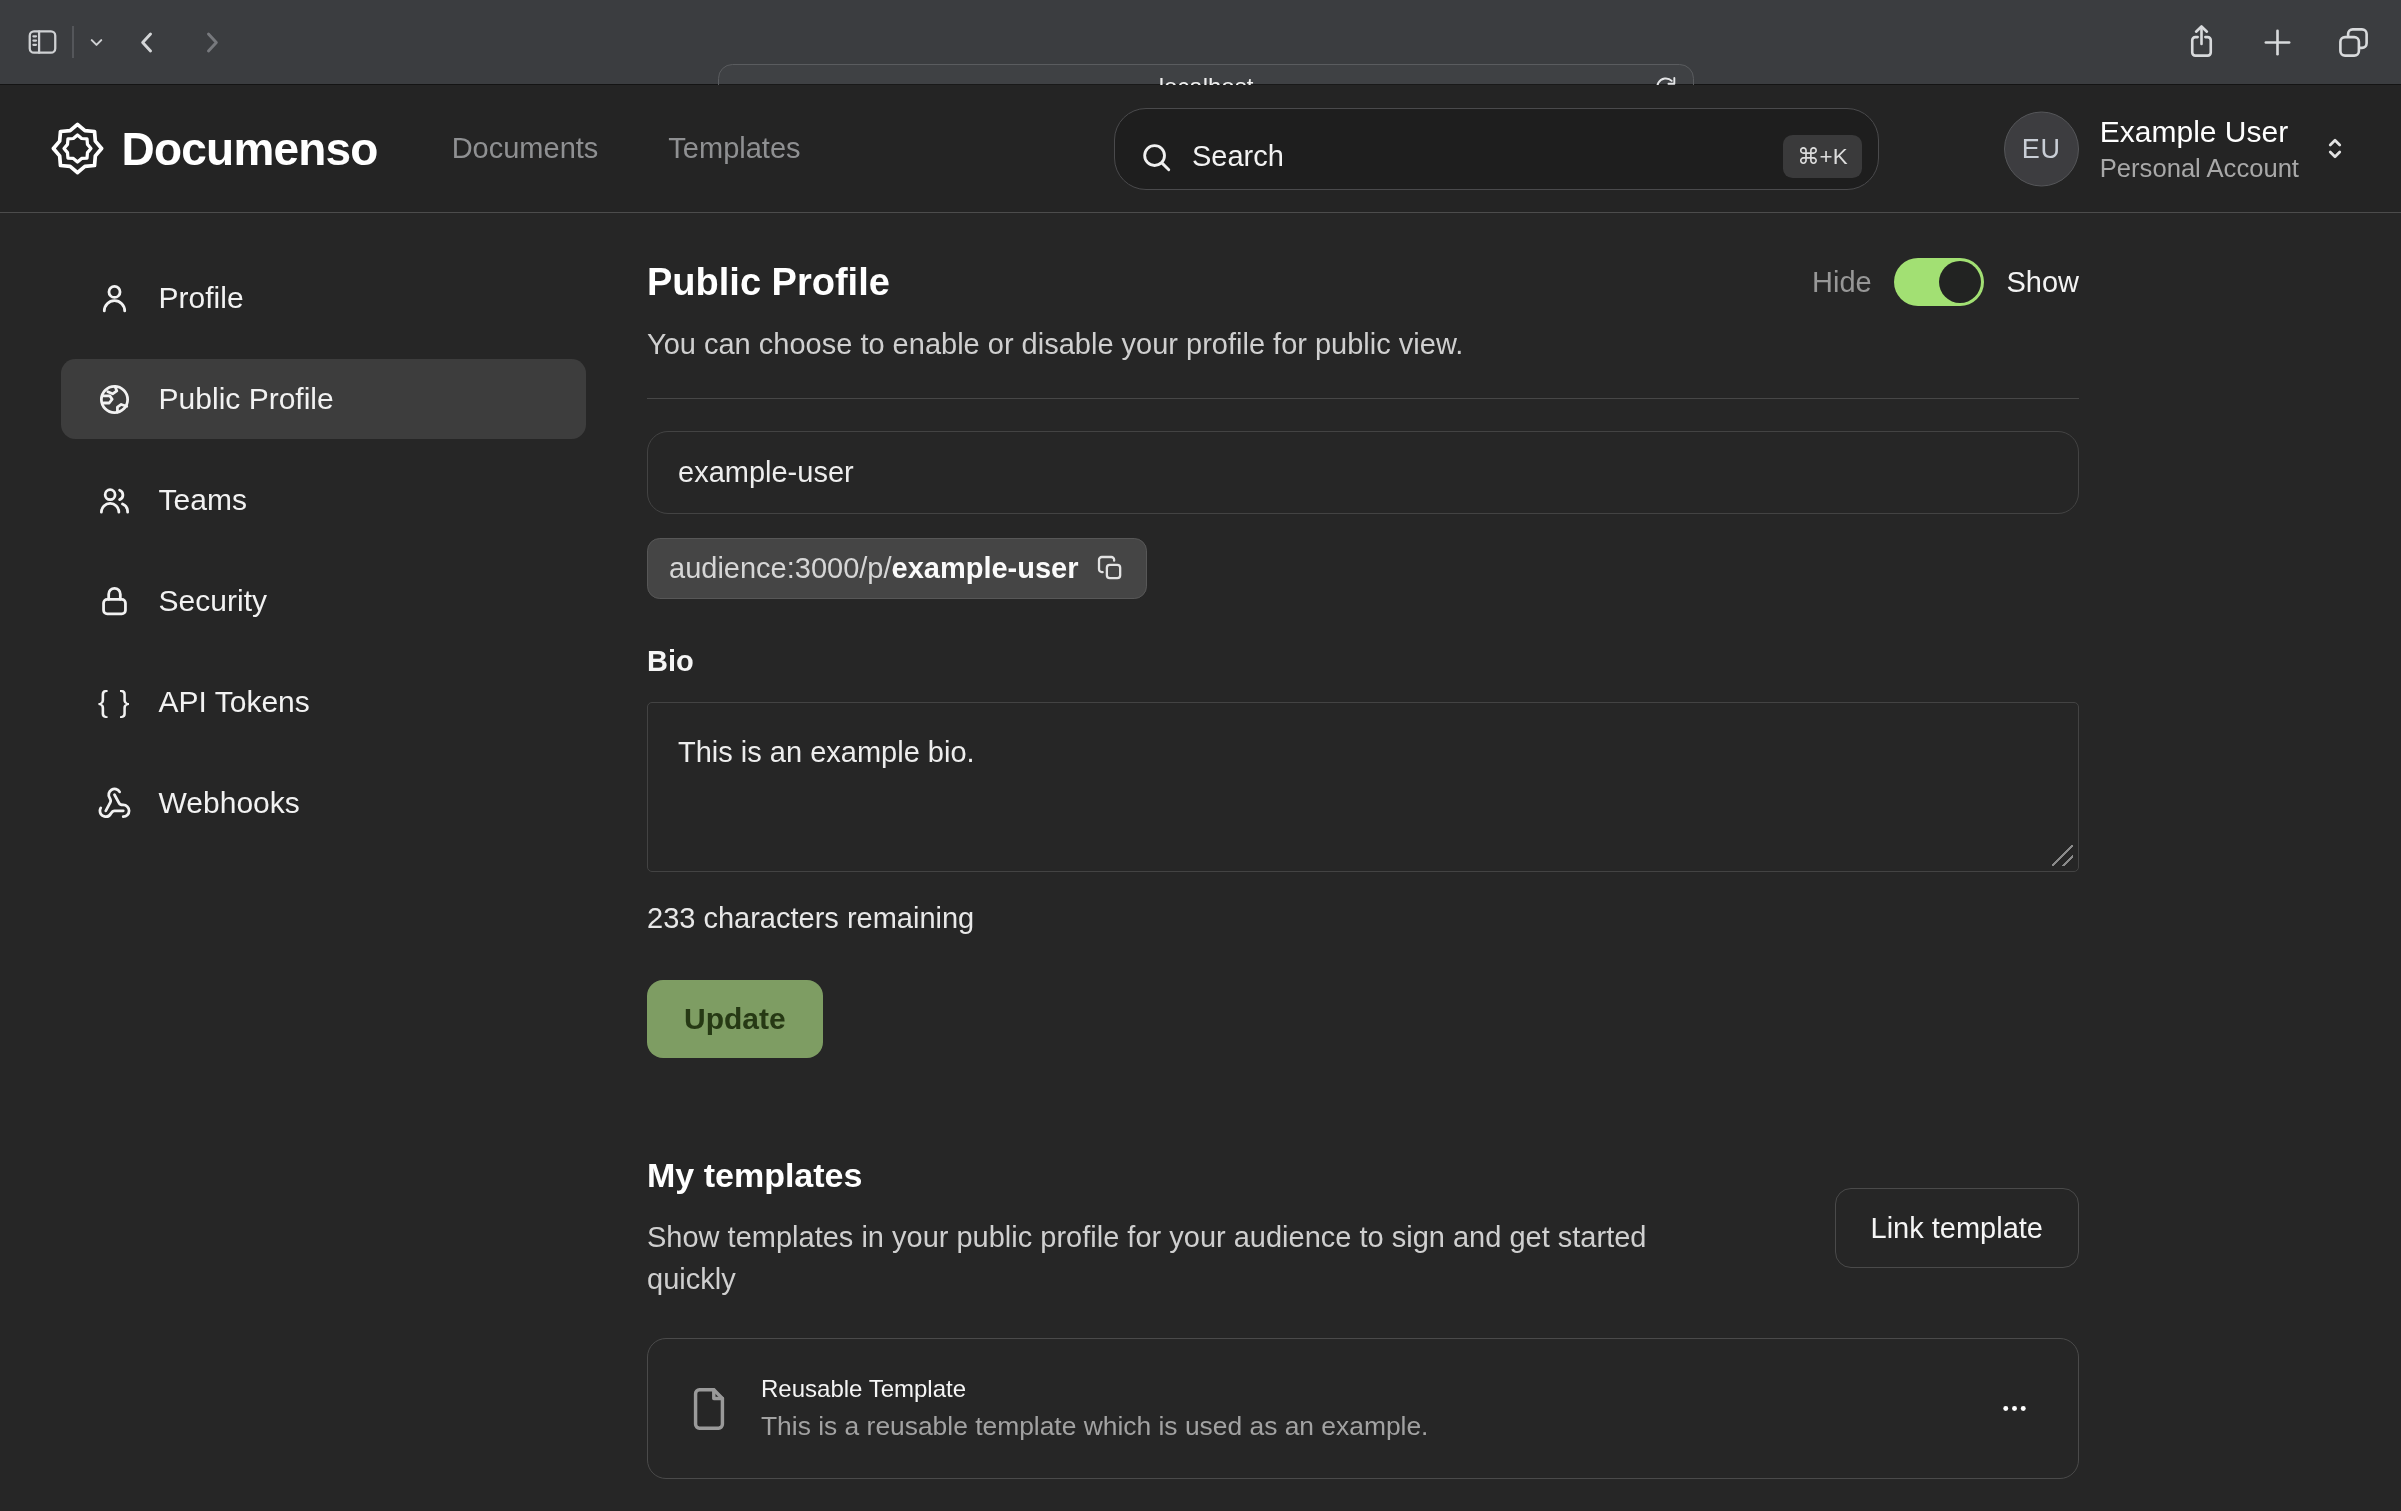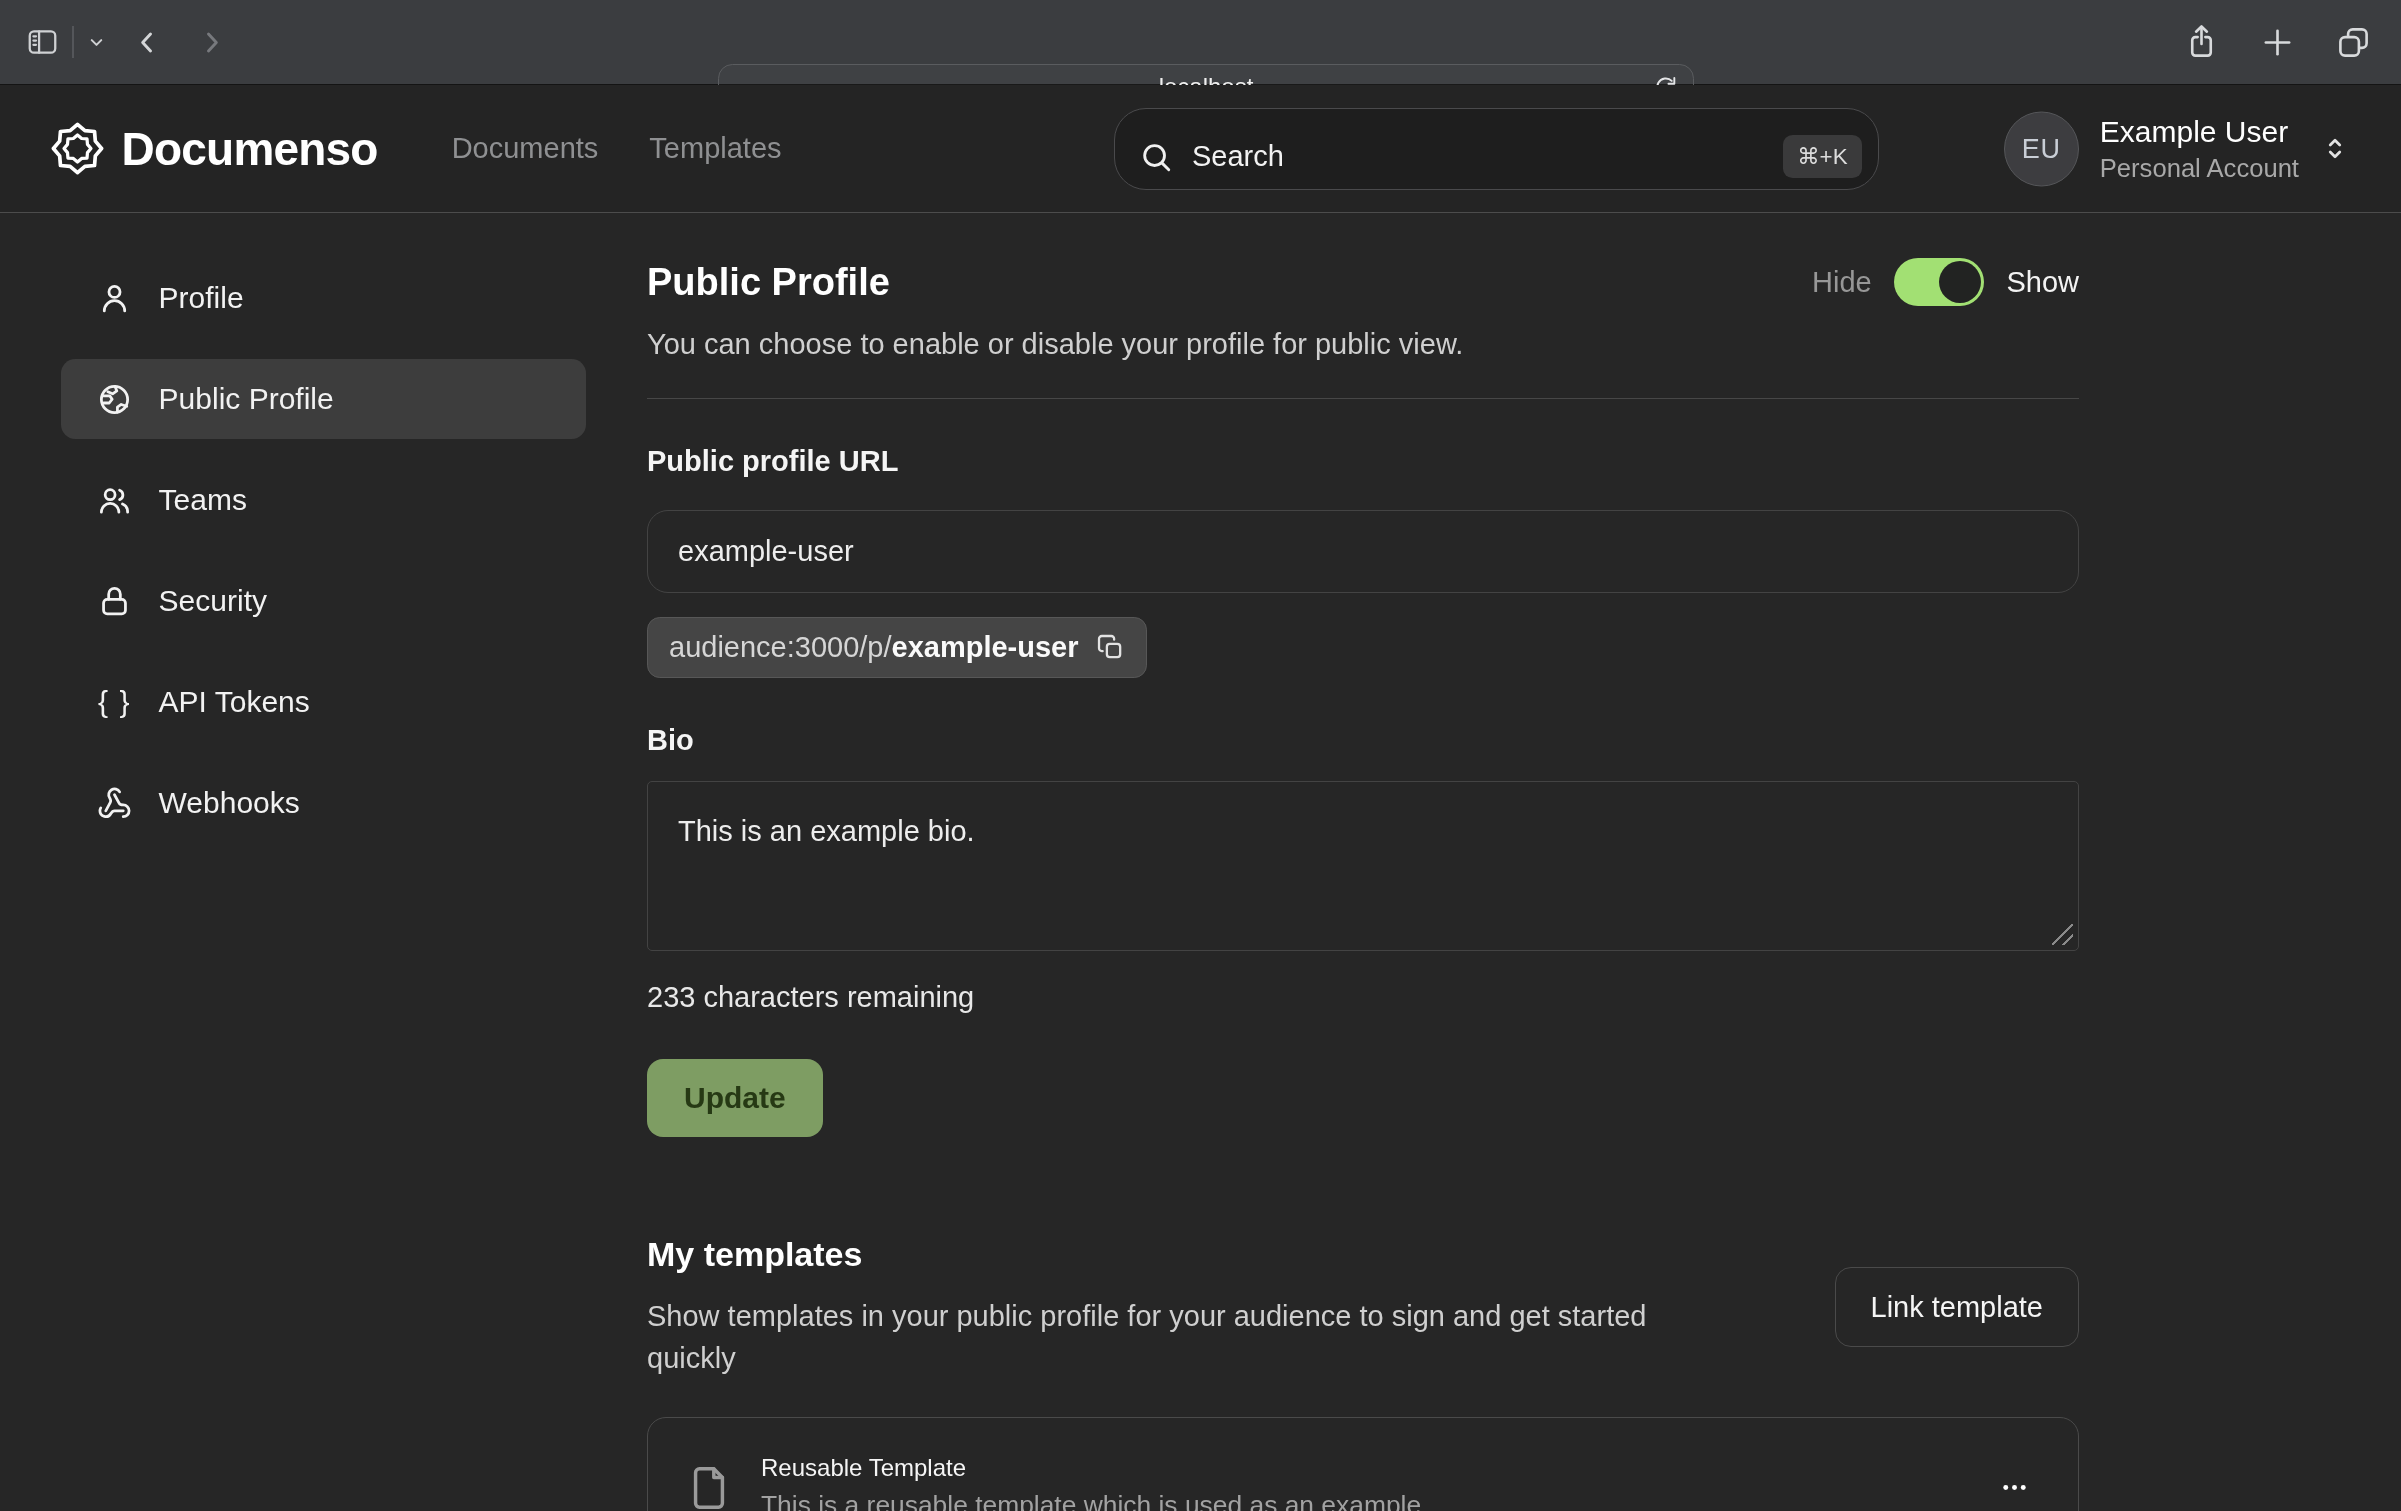--- a/index.html
+++ b/index.html
@@ -34,21 +34,21 @@
   .chrome-right { margin-left:auto; display:flex; align-items:center; gap:40px; color:#d8dadc; }
 
   
   .app-header {
     position:relative; height:128px; border-bottom:1.6px solid #4c4c4c;
     display:flex; align-items:center; padding:0 51px;
     background:#242424;
   }
   .brand { display:flex; align-items:center; gap:17.6px; color:#ffffff; }
   .brand-name { font-size:46px; font-weight:700; letter-spacing:-0.8px; }
-  .top-nav { display:flex; gap:51px; margin-left:74px; }
+  .top-nav { display:flex; gap:70px; margin-left:74px; }
   .top-nav a { font-size:29px; color:#8f9092; text-decoration:none; }
   .searchbar {
     position:absolute; left:1114px; top:23px; width:765px; height:82px;
     border:1.6px solid #4a4a4c; border-radius:32px; background:#1e1e1e;
     display:flex; align-items:center; padding:15px 16px 0 24px; cursor:text;
   }
   .searchbar .mag { color:#f0f0f0; display:inline-flex; }
   .search-label { font-size:29px; color:#f2f2f2; margin-left:19px; }
   .kbd {
     margin-left:auto; background:#3a3a3b; border-radius:9.6px;
@@ -337,21 +337,20 @@
             <div class="toggle-knob"></div>
           </div>
           <span class="toggle-on-label">Show</span>
         </div>
       </div>
 
       <p class="page-desc">You can choose to enable or disable your profile for public view.</p>
 
       <hr class="section-hr">
 
-      <div class="field-label">Public profile URL</div>
       <input class="text-input" type="text" value="example-user" style="">
 
       <div>
         <div class="url-pill">
           <span><span class="prefix">audience:3000/p/</span><span class="slug">example-user</span></span>
           <span class="copy-ico">
             <svg width="29" height="29" viewBox="0 0 24 24" fill="none" stroke="currentColor" stroke-width="1.9" stroke-linecap="round" stroke-linejoin="round">
               <rect x="9" y="9" width="11" height="11" rx="2.4"></rect>
               <path d="M5.5 15H4.8A2.3 2.3 0 0 1 2.5 12.7V4.8A2.3 2.3 0 0 1 4.8 2.5h7.9A2.3 2.3 0 0 1 15 4.8v.7"></path>
             </svg>

